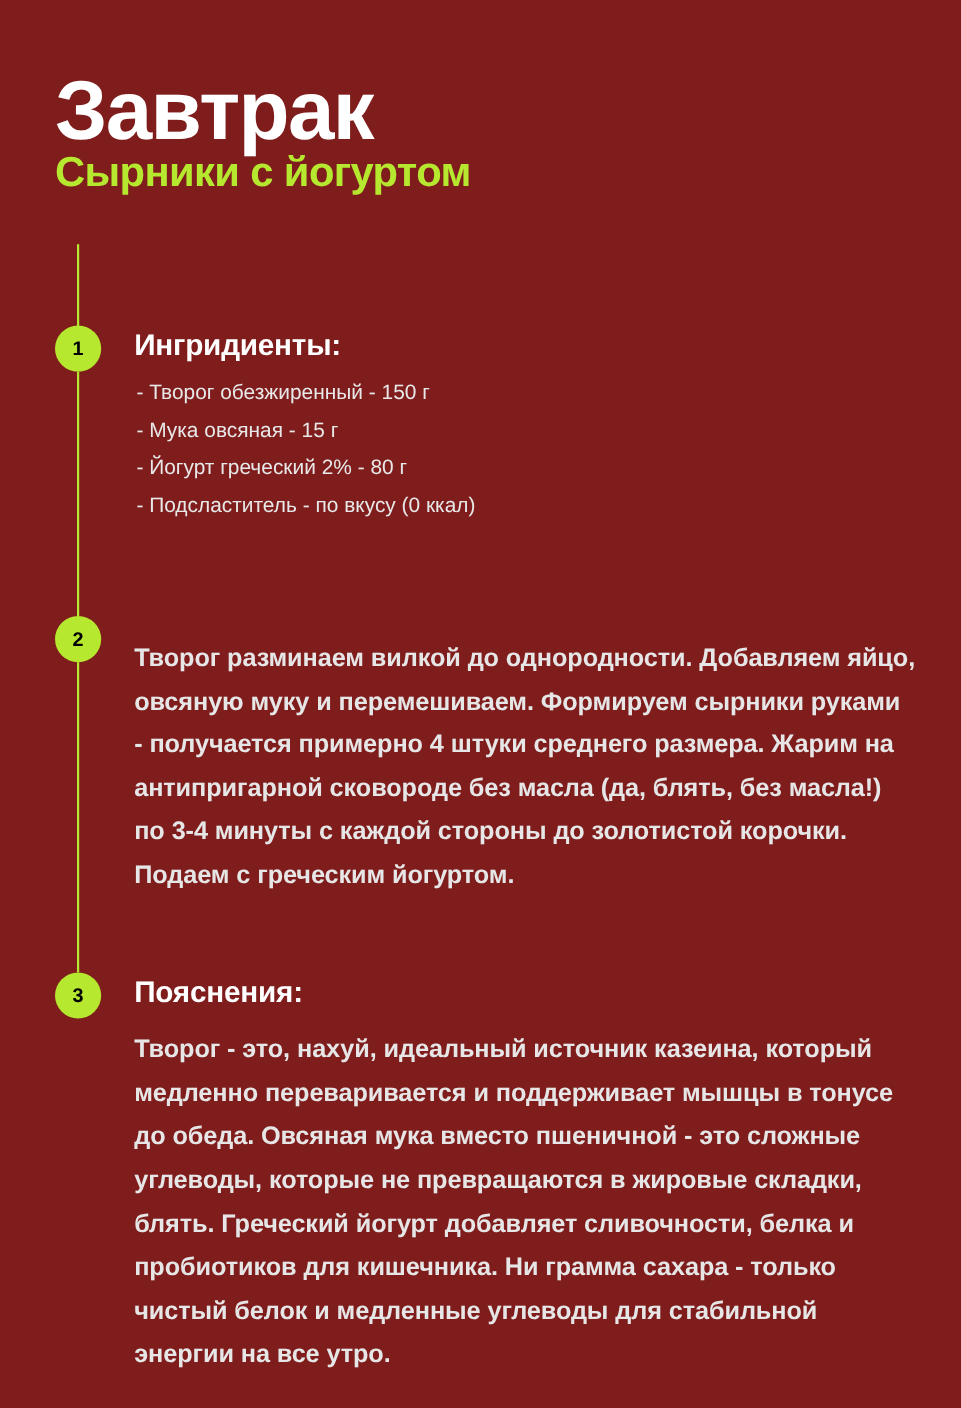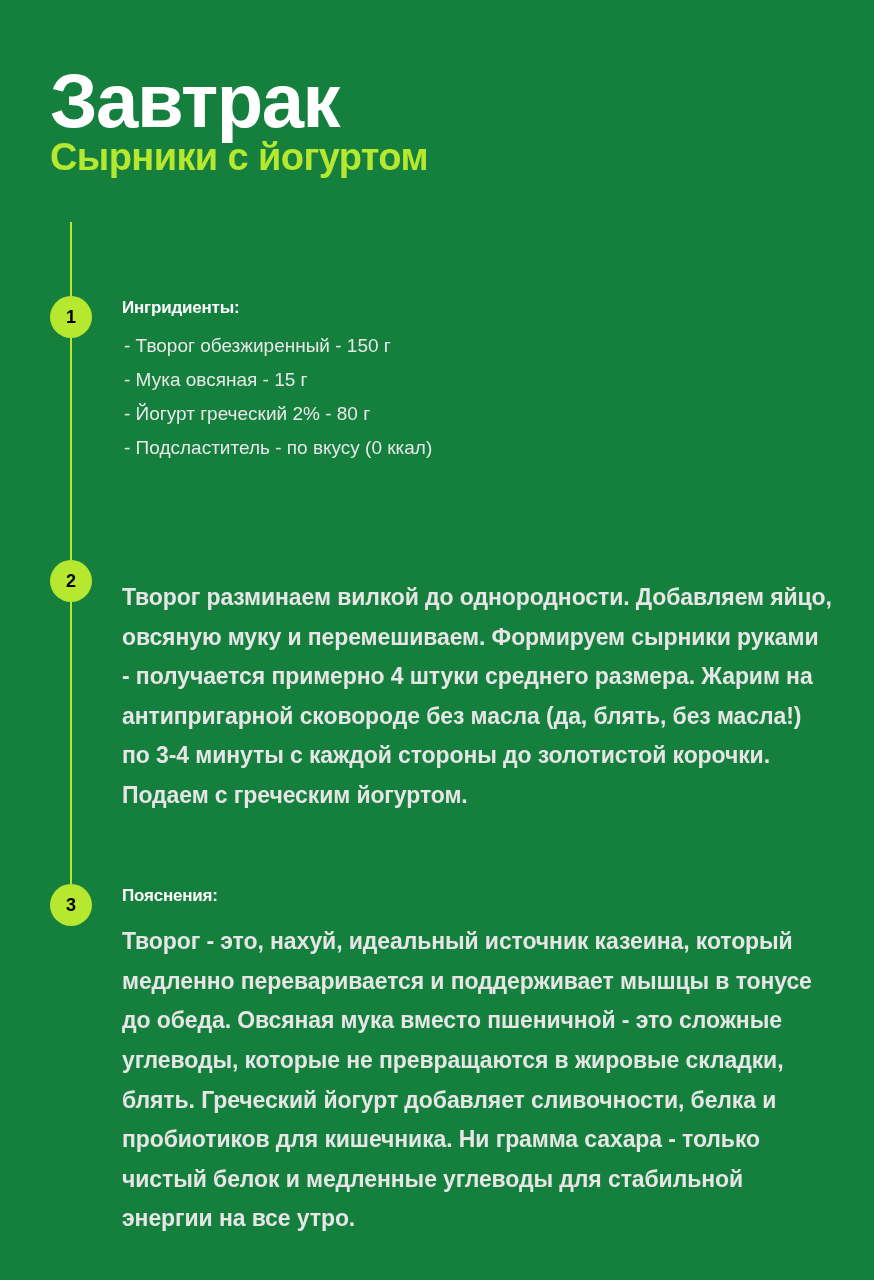--- a/index.html
+++ b/index.html
@@ -15,21 +15,21 @@
   body {
     font-family: "Liberation Sans", "DejaVu Sans", sans-serif;
     color: #ffffff;
     -webkit-font-smoothing: antialiased;
   }
 
   .page {
     position: relative;
     width: 874px;
     height: 1280px;
-    background: #15803d;
+    background: #7f1d1d;
   }
 
   
   .header {
     position: absolute;
     left: 50px;
     top: 64px;
     width: 780px;
   }
 
@@ -95,21 +95,21 @@
     line-height: 1;
   }
 
   .step-body {
     position: absolute;
     left: 122px;
     width: 710px;
   }
 
   .step-heading {
-    font-size: 17px;
+    font-size: 27px;
     font-weight: 700;
     letter-spacing: -0.2px;
     color: #ffffff;
     line-height: 1.2;
   }
 
   .ingredient-list {
     list-style: none;
     margin-top: 18px;
   }

